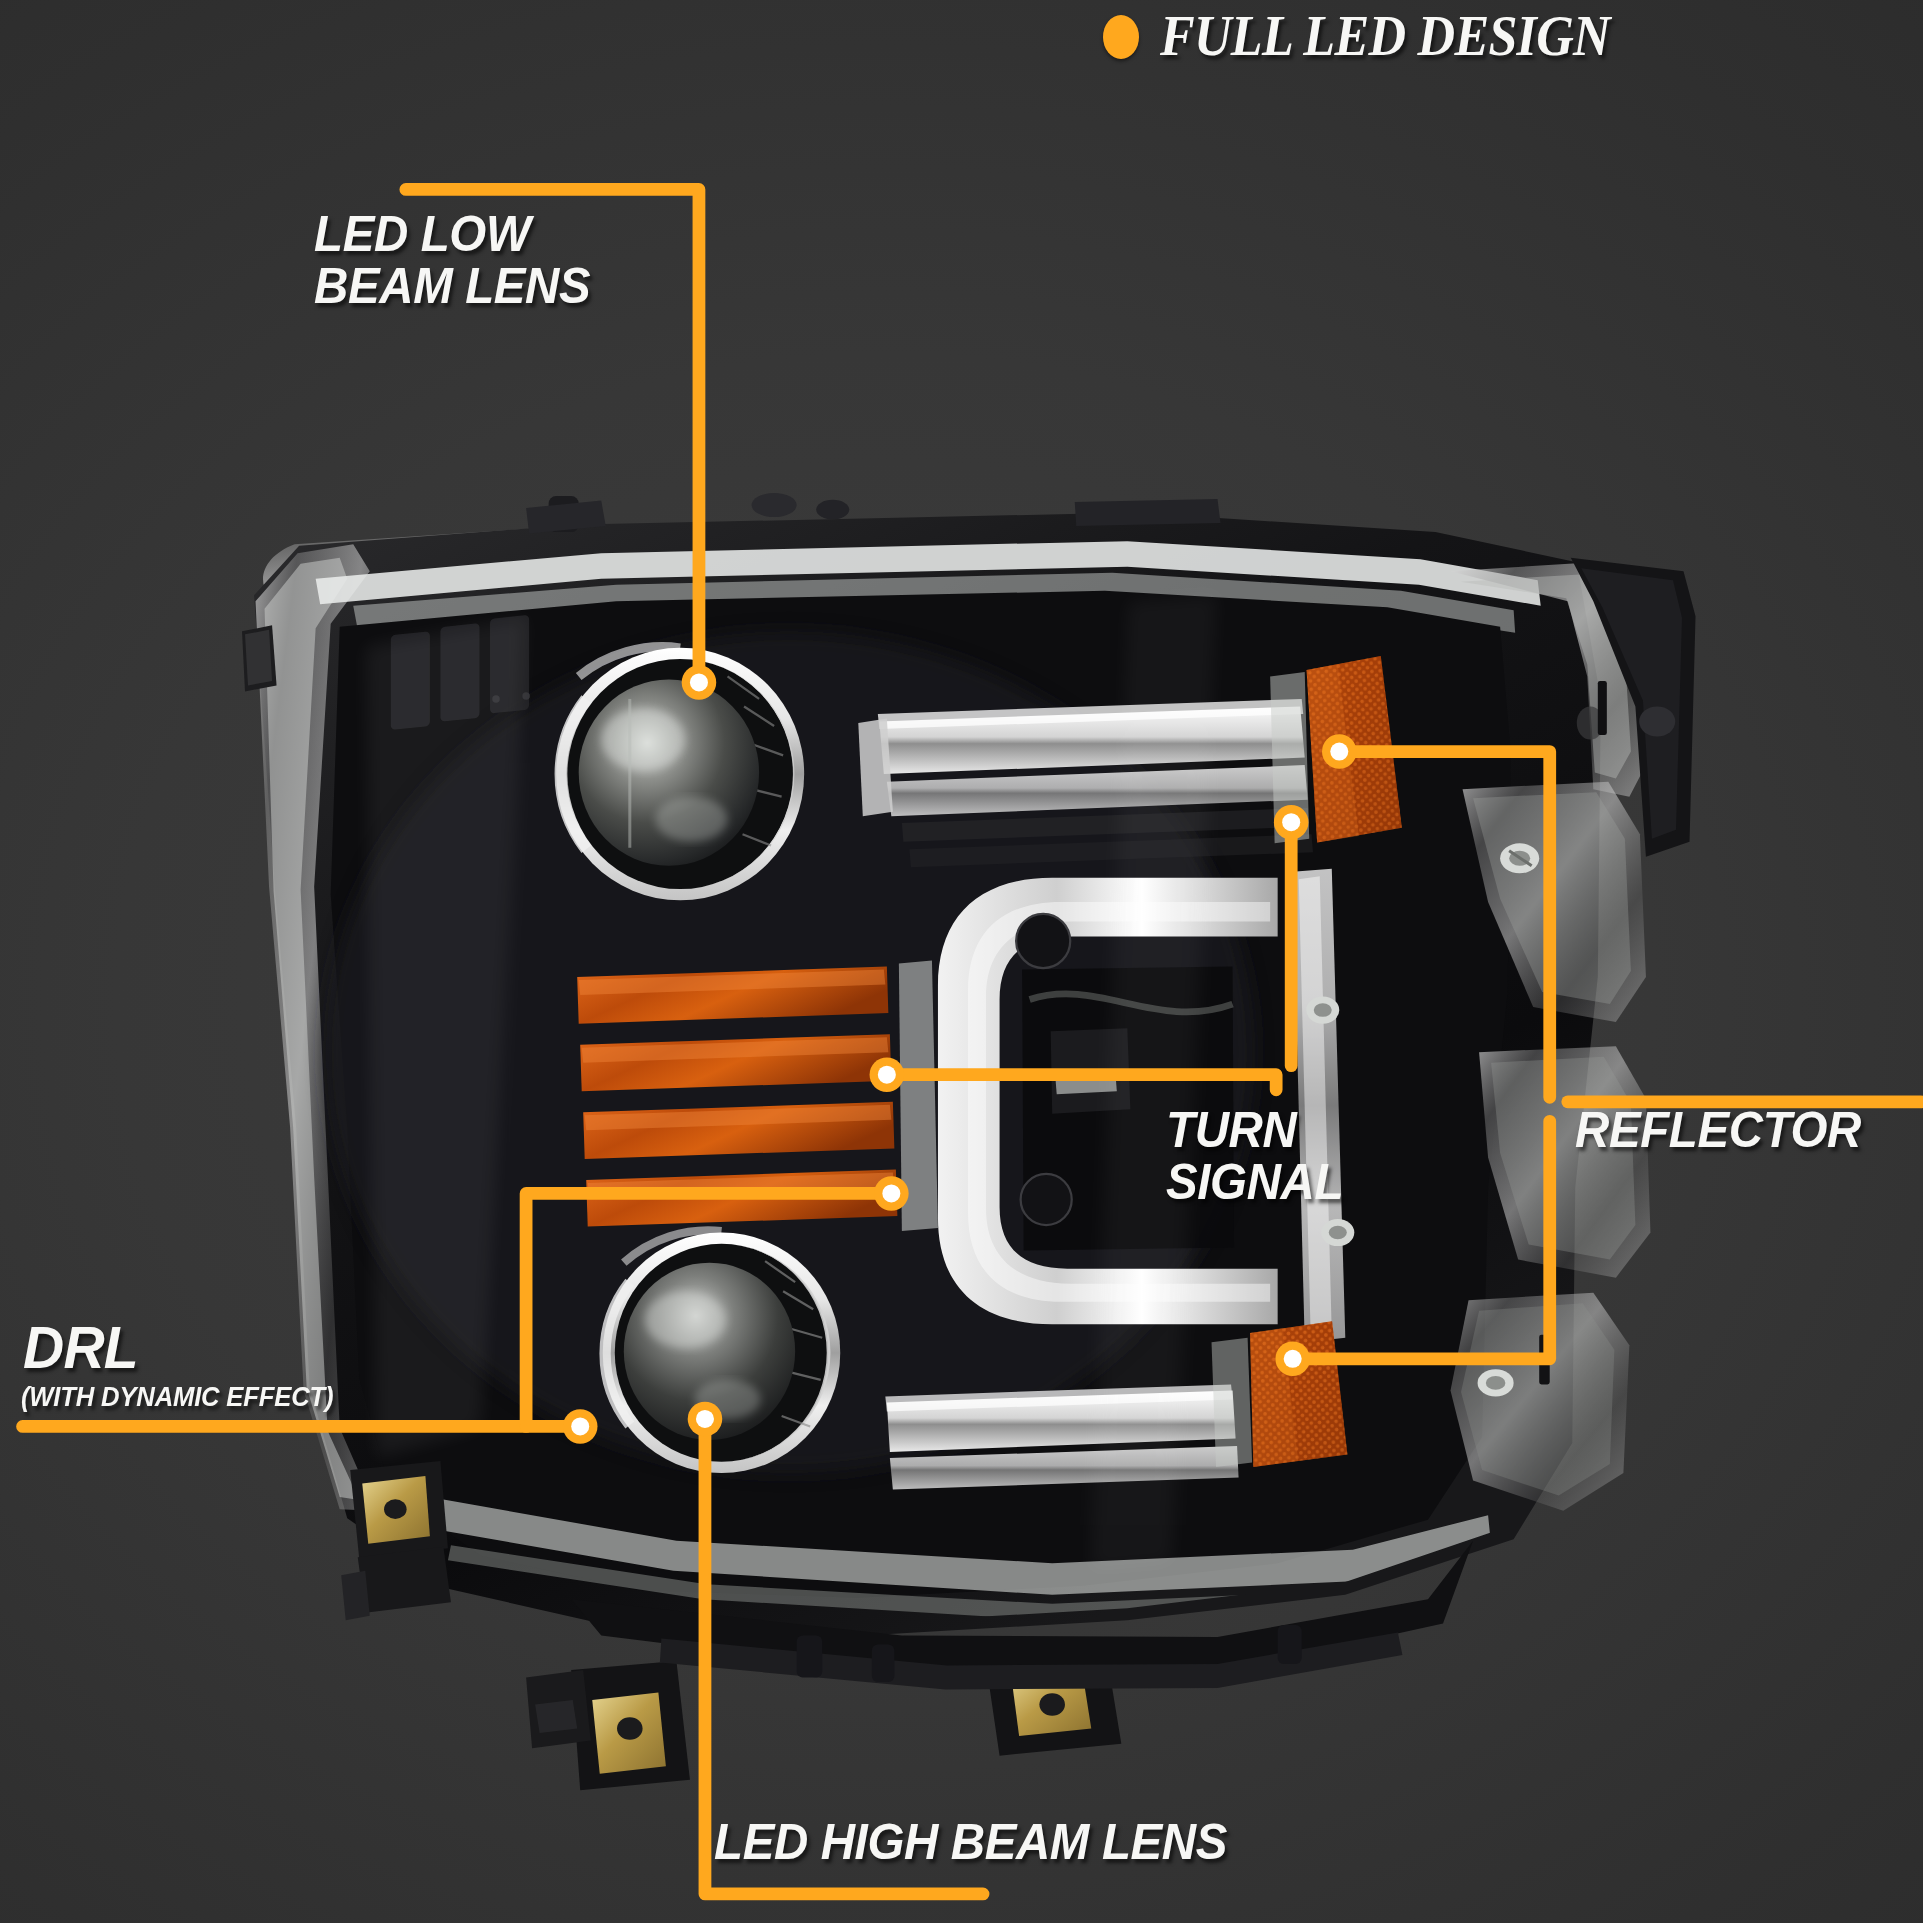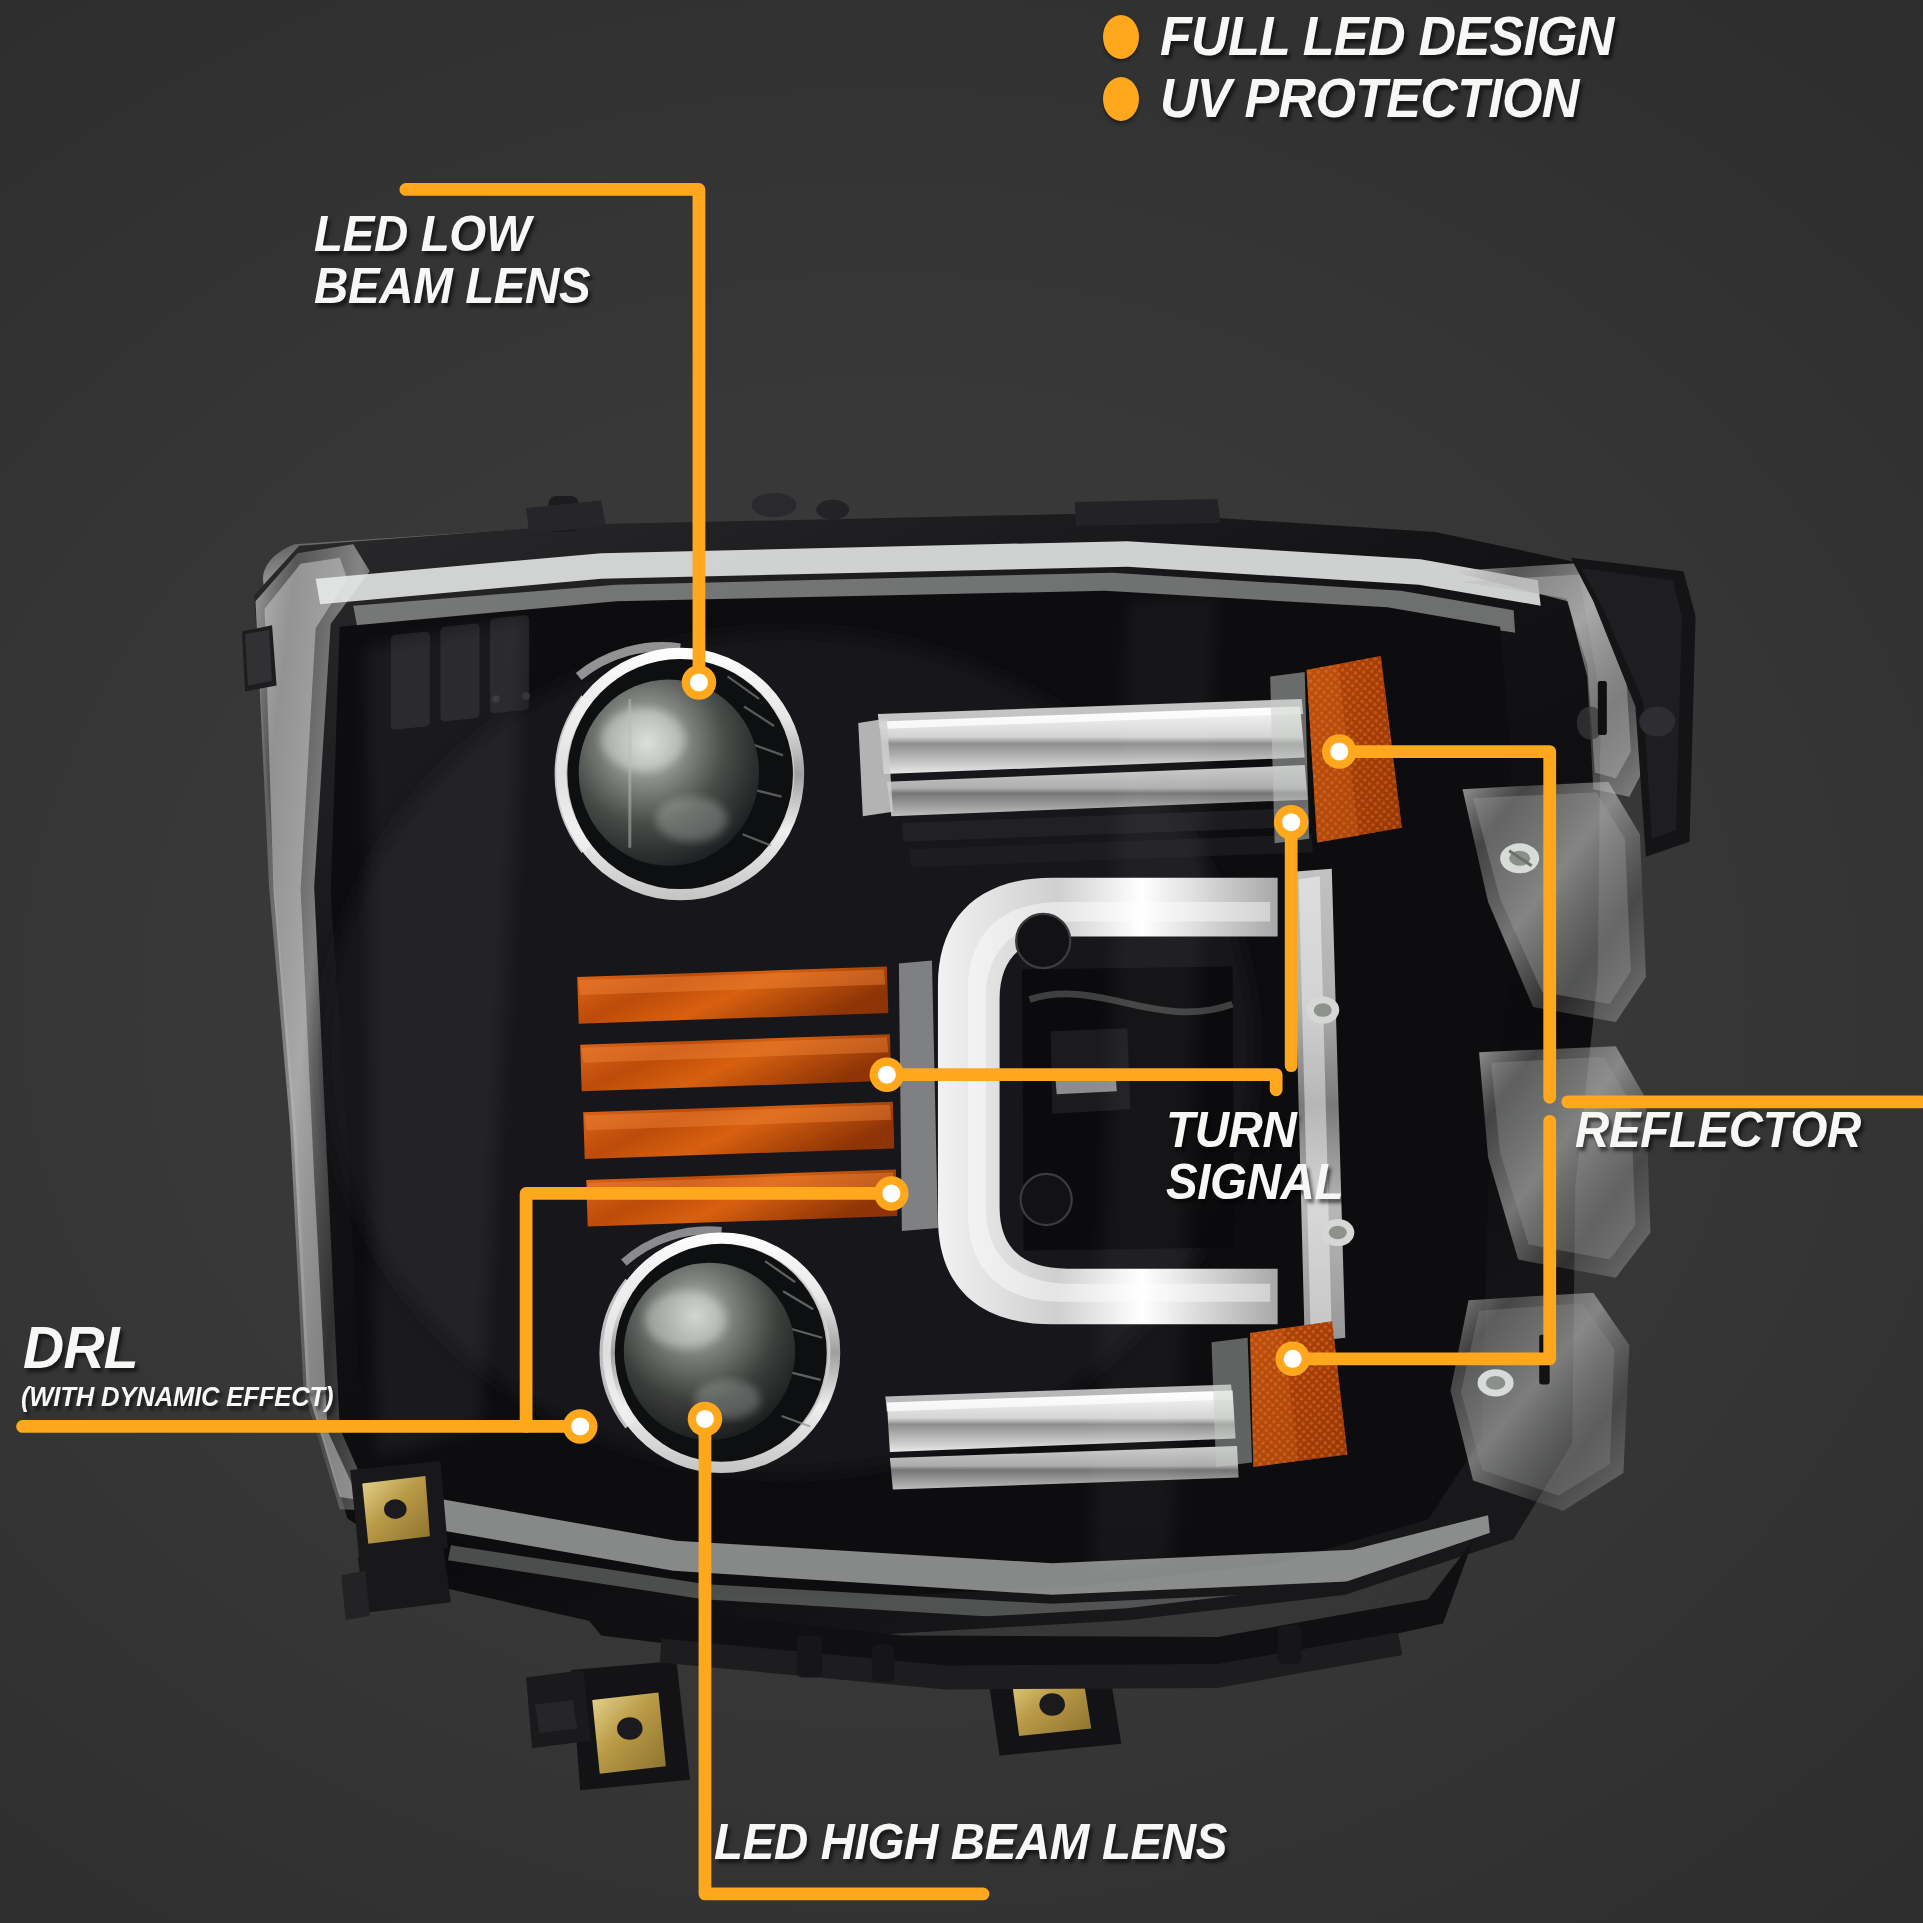--- a/index.html
+++ b/index.html
@@ -8,21 +8,21 @@
     background:
       radial-gradient(ellipse 95% 80% at 46% 52%, #3d3d3d 0%, #373737 42%, #2f2f2f 74%, #2a2a2a 100%);
     font-family:"Liberation Sans", sans-serif;
     -webkit-font-smoothing:antialiased;
   }
   #photo{position:absolute;left:0;top:0;width:1924px;height:1924px;}
   #lines{position:absolute;left:0;top:0;width:1924px;height:1924px;pointer-events:none;}
 
   
   .features{position:absolute;left:1103px;top:4.5px;width:821px;}
-  .frow{display:flex;align-items:flex-start;margin-bottom:3px;}
+  .frow{display:flex;align-items:flex-start;margin-bottom:3px;font-family:Liberation Serif, serif;}
   .bullet{
     width:36px;height:44px;border-radius:50%;flex:0 0 auto;
     margin:10.5px 21px 0 0;
     box-shadow:0 2.3px 3.8px rgba(0,0,0,.45);
   }
   .ftext{
     color:#f7f7f5;font-size:56px;line-height:1.0;
     font-weight:bold;font-style:italic;
     letter-spacing:-0.8px;
     transform:scaleX(.93);transform-origin:left center;
@@ -435,24 +435,20 @@
         <circle cx="938" cy="1888" r="12" fill="#FFFFFF"></circle>
       </g>
     </g>
   </svg>
 
   <div class="features">
     <div class="frow">
       <span class="bullet" style="background: rgb(255, 168, 30);"></span>
       <span class="ftext">FULL LED DESIGN</span>
     </div>
-    <div class="frow">
-      <span class="bullet" style="background: rgb(255, 168, 30);"></span>
-      <span class="ftext">UV PROTECTION</span>
-    </div>
   </div>
 
   <div class="callout" id="co-lowbeam">LED LOW
 BEAM LENS</div>
   <div class="callout" id="co-drl">DRL</div>
   <div class="callout" id="co-drl-sub">(WITH DYNAMIC EFFECT)</div>
   <div class="callout" id="co-turn">TURN
 SIGNAL</div>
   <div class="callout" id="co-reflector">REFLECTOR</div>
   <div class="callout" id="co-highbeam">LED HIGH BEAM LENS</div>

